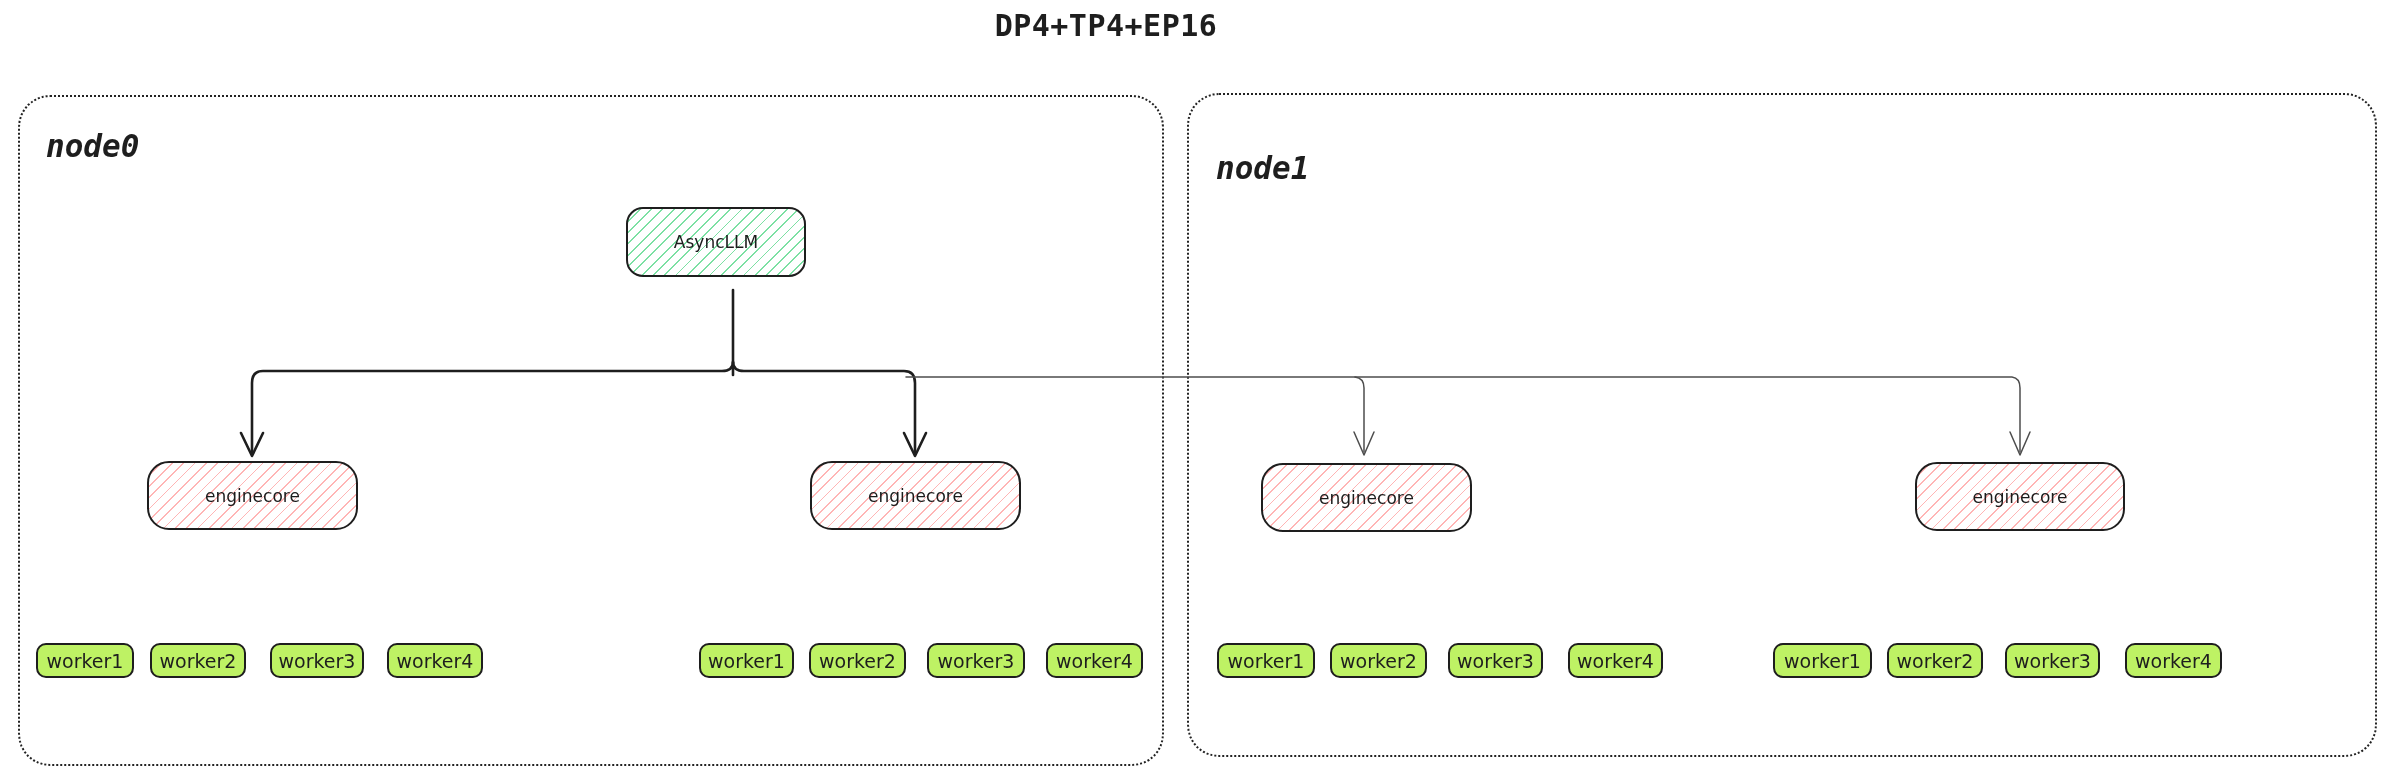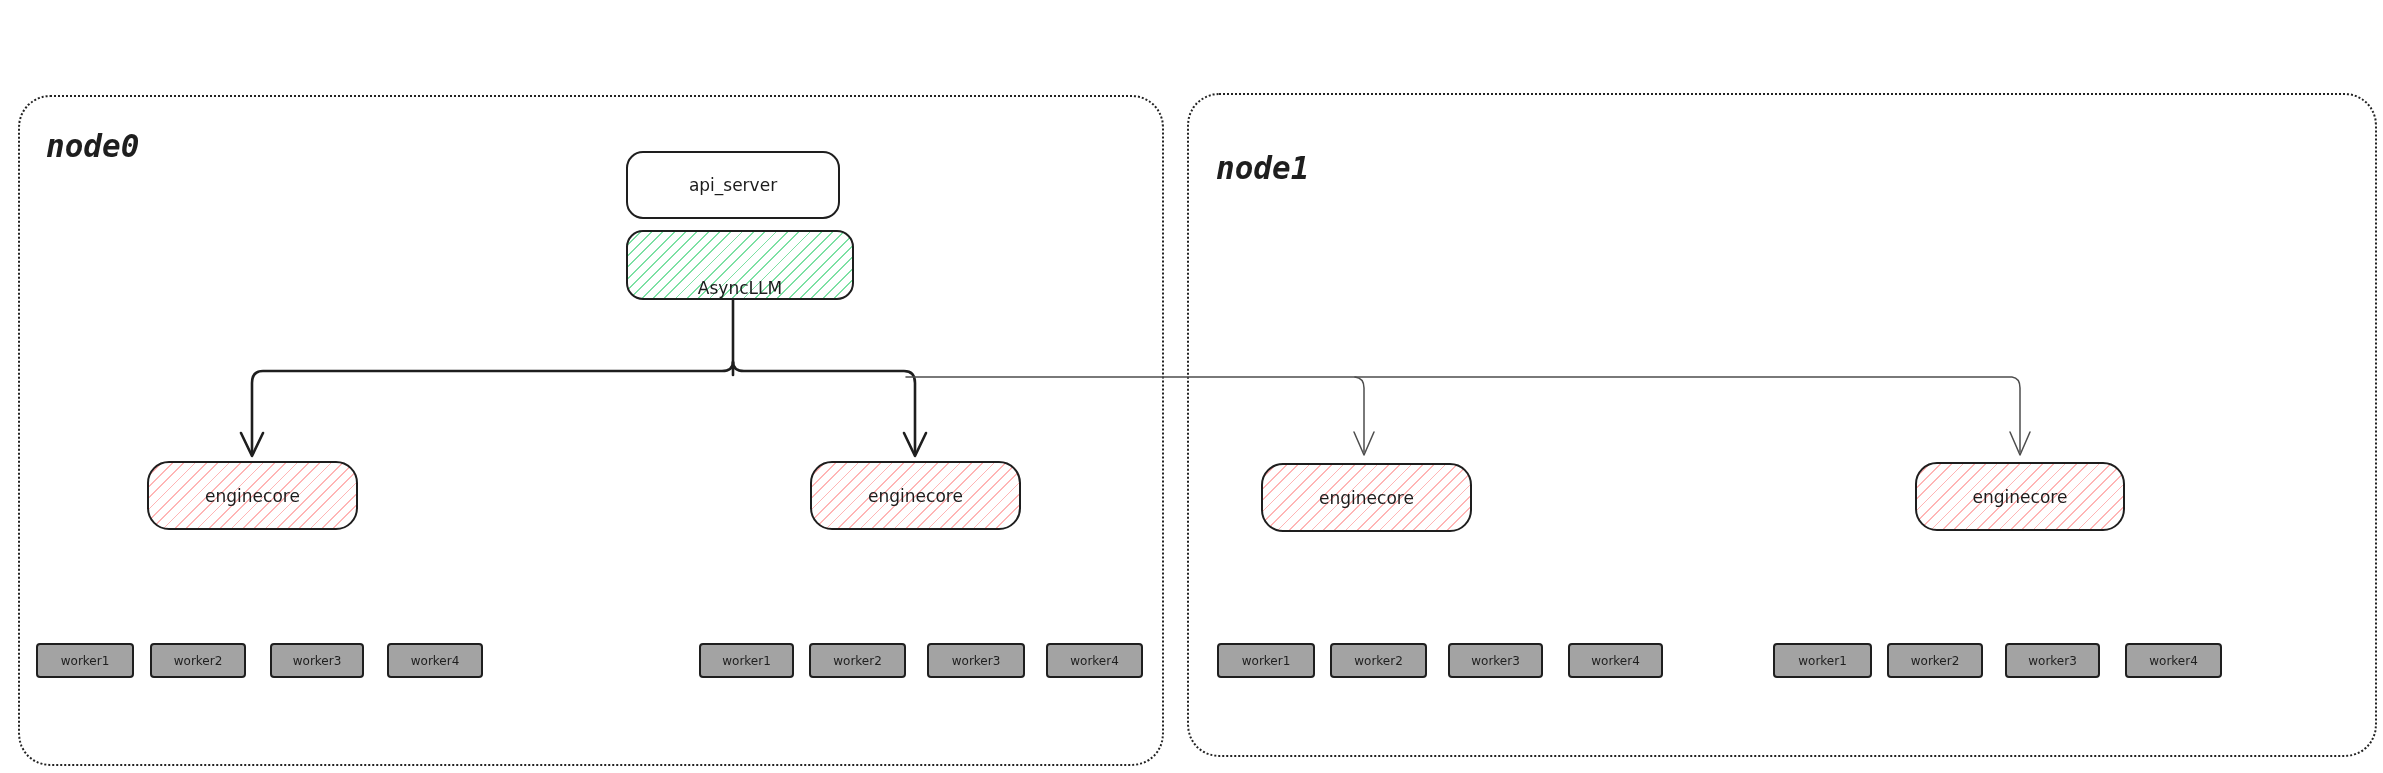--- a/index.html
+++ b/index.html
@@ -36,34 +36,35 @@
     background-image:repeating-linear-gradient(135deg,#7ce0a3 0px,#7ce0a3 1.3px,transparent 1.3px,transparent 8px);
     background-color:#ffffff;
   }
   .hatch-red{
     background-image:repeating-linear-gradient(135deg,#ffb5b5 0px,#ffb5b5 1.2px,transparent 1.2px,transparent 8px);
     background-color:#ffffff;
     text-align:center;
   }
   .worker{
     position:absolute;
-    background:#a3a3a3;
+    background:#bef264;
     border:2.2px solid #1e1e1e;
-    border-radius:4px;
+    border-radius:10px;
     display:flex;align-items:center;justify-content:center;
-    font-size:12px;
+    font-size:19px;
     box-sizing:border-box;
   }
   svg.wires{position:absolute;left:0;top:0;}
 </style>
 </head>
 <body>
 
 <div class="canvas">
 
+  <div class="abs hand title" style="left:906px;top:8px;width:400px;">DP4+TP4+EP16</div>
 
   <div class="node" style="left:18px;top:95px;width:1142px;height:667px;"></div>
   <div class="abs hand node-label" style="left:46px;top:128px;">node0</div>
 
   <div class="node" style="left:1187px;top:93px;width:1186px;height:660px;"></div>
   <div class="abs hand node-label" style="left:1216px;top:124px;margin-top:26px;">node1</div>
 
   <svg class="wires" width="2383" height="773" viewBox="0 0 2383 773">
 
     <g fill="none" stroke="#1e1e1e" stroke-width="2.6" stroke-linecap="round" stroke-linejoin="round">
@@ -75,24 +76,21 @@
     </g>
 
     <g fill="none" stroke="#4d4d4d" stroke-width="1.5" stroke-linecap="round" stroke-linejoin="round">
       <path d="M906,377 L2012,377 Q2020,378 2020,388 L2020,452"></path>
       <path d="M1355,377 Q1364,378 1364,388 L1364,452"></path>
       <path d="M1354,432 L1364,455 L1374,432"></path>
       <path d="M2010,432 L2020,455 L2030,432"></path>
     </g>
   </svg>
 
-  <div class="box" style="left:626px;top:151px;width:214px;height:68px;z-index:2;">
-    <span>api_server</span>
-  </div>
-  <div class="box hatch-green" style="left:626px;top:230px;width:228px;height:70px;align-items:flex-end;">
+  <div class="box hatch-green" style="left:626px;top:207px;width:180px;height:70px;">
     <span>AsyncLLM</span>
   </div>
 
   <div class="box ec hatch-red" style="left:147px;top:461px;width:211px;height:69px;">
     <span>enginecore</span>
   </div>
   <div class="box ec hatch-red" style="left:810px;top:461px;width:211px;height:69px;">
     <span>enginecore</span>
   </div>
   <div class="box ec hatch-red" style="left:1261px;top:463px;width:211px;height:69px;">

